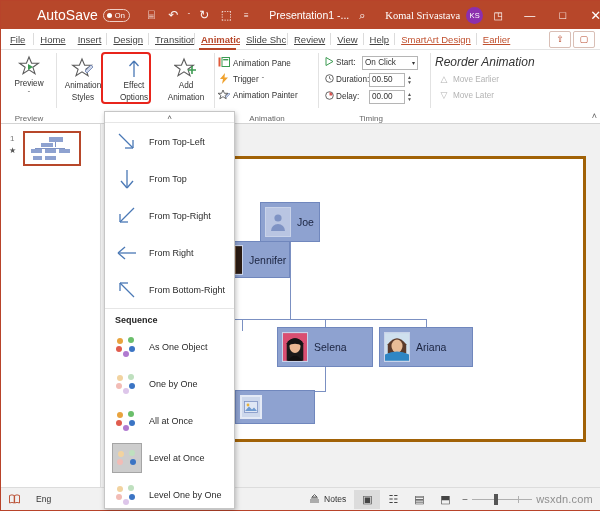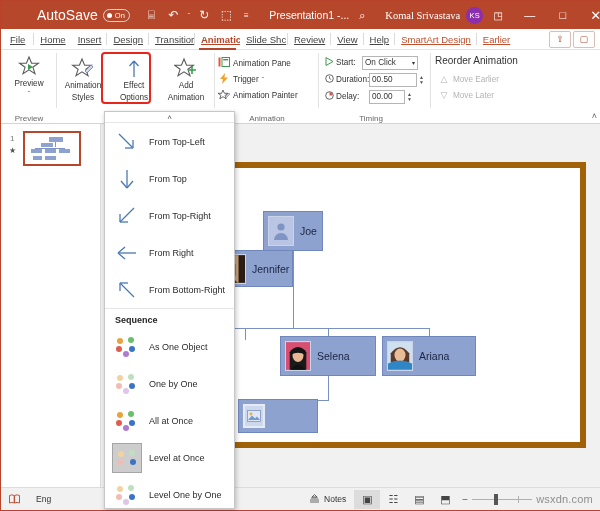--- a/index.html
+++ b/index.html
@@ -113,22 +113,22 @@
   .thumb {
     position:absolute; left:22px; top:7px; width:58px; height:35px;
     background:#fff; border:2px solid #b7472a;
   }
   .thumb .mini { position:absolute; inset:2px; }
   .mini-box { position:absolute; background:#8ea2d0; }
   .mini-line { position:absolute; background:#7f93c4; }
 
   .canvaswrap { position:absolute; left:100px; top:0; right:0; bottom:0; }
   .slide {
-    position:absolute; left:83px; top:38px; width:402px; height:286px;
-    background:#fff; border:6px solid #a16207;
+    position:absolute; left:83px; top:32px; width:402px; height:286px;
+    background:#fff; border:3px solid #a16207;
   }
   .node {
     position:absolute; background:#8ea2d0; border:1px solid #7087bd;
     display:flex; align-items:center; color:#1b2440; font-size:10.5px;
   }
   .node .pic {
     width:26px; height:30px; margin-left:4px; flex:0 0 auto;
     border:1px solid #c9d3e9; background:#b9c5e2;
     display:flex; align-items:center; justify-content:center; overflow:hidden;
   }
@@ -315,21 +315,21 @@
         </span>
       </div>
       <div class="timing-row">
         <span class="ic">
           <svg width="9" height="9" viewBox="0 0 9 9">
               <circle cx="4.5" cy="4.5" r="3.8" fill="none" stroke="#555" stroke-width=".9"></circle>
               <path d="M4.5 2.2 L4.5 4.5 L6.2 5.4" stroke="#555" stroke-width=".8" fill="none"></path>
             </svg>
         </span>
         <span class="tl" style="width:33px">Duration:</span>
-        <span class="tinput" style="width:48px">
+        <span class="tinput" style="width:36px">
           <span>00.50</span>
         </span>
         <span class="spin">
             <span>▲</span>
             <span>▼</span>
           </span>
       </div>
       <div class="timing-row">
         <span class="ic">
           <svg width="9" height="9" viewBox="0 0 9 9">
@@ -343,21 +343,21 @@
         </span>
         <span class="spin">
             <span>▲</span>
             <span>▼</span>
           </span>
       </div>
       <div class="glabel" style="left:-4px">Timing</div>
     </div>
 
     <div class="rgroup" style="width:110px; align-items:flex-start; padding-top:5px; padding-left:4px;">
-      <div style="font-size:10px;color:#333;height:16px;">Reorder Animation</div>
+      <div style="font-size:12px;color:#333;height:16px;font-style:italic;">Reorder Animation</div>
       <div class="smallrow dim">
         <span class="ic">△</span>
         <span>Move Earlier</span>
       </div>
       <div class="smallrow dim">
         <span class="ic">▽</span>
         <span>Move Later</span>
       </div>
     </div>
 

